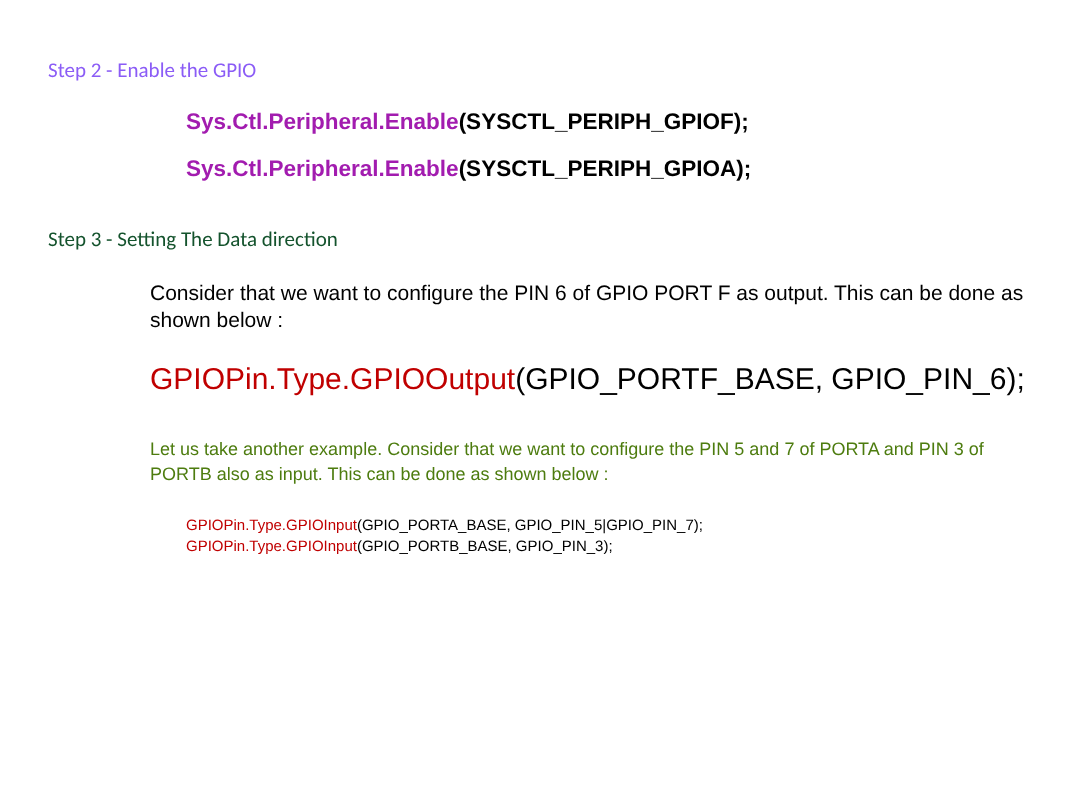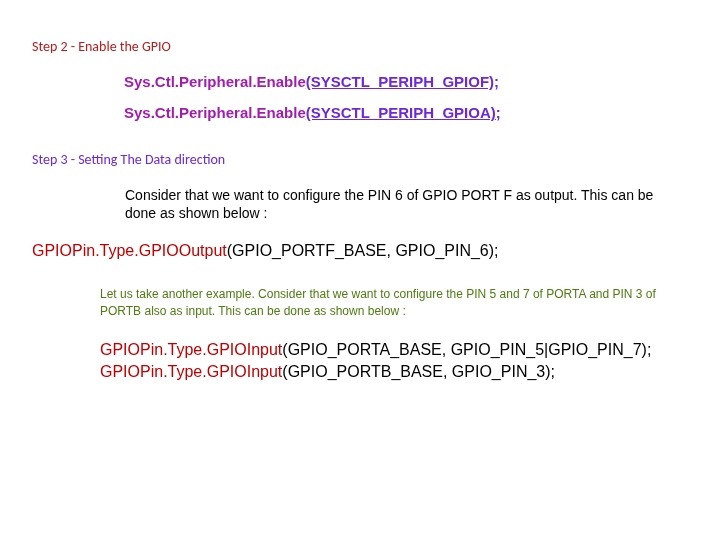--- a/index.html
+++ b/index.html
@@ -9,75 +9,75 @@
     }
     body {
       width: 720px;
       height: 540px;
       background: #ffffff;
       font-family: Arial, Helvetica, sans-serif;
       padding: 38px 32px;
       position: relative;
     }
     .step-heading {
-      color: #b91c1c;
+      color: #8b5cf6;
       font-size: 14px;
       font-weight: normal;
       font-family: Calibri, Arial, sans-serif;
       margin-bottom: 18px;
     }
     .code-line-large {
       font-size: 15px;
       margin-left: 92px;
       margin-bottom: 14px;
     }
     .code-line-large .red-part {
       color: #a21caf;
       font-weight: bold;
     }
     .code-line-large .black-part {
-      color: #6d28d9;
+      color: #000000;
       font-weight: bold;
-      text-decoration: underline;
     }
     .step3-heading {
-      color: #6d28d9;
+      color: #14532d;
       font-size: 14px;
       font-weight: normal;
       font-family: Calibri, Arial, sans-serif;
       margin-top: 30px;
       margin-bottom: 18px;
     }
     .body-text {
       font-size: 14px;
       color: #000;
-      margin-left: 93px;
+      margin-left: 68px;
       line-height: 1.3;
       margin-bottom: 20px;
     }
     .body-text-small {
       font-size: 12px;
       color: #4d7c0f;
       margin-left: 68px;
       line-height: 1.35;
       margin-bottom: 20px;
     }
     .code-line-mid {
-      font-size: 16px;
+      font-size: 20px;
+      margin-left: 68px;
       margin-bottom: 26px;
     }
     .code-line-mid .red-part {
       color: #C00000;
     }
     .code-line-mid .black-part {
       color: #000;
     }
     .code-line-small {
-      font-size: 16px;
-      margin-left: 68px;
+      font-size: 10px;
+      margin-left: 92px;
       line-height: 1.4;
     }
     .code-line-small .red-part {
       color: #C00000;
     }
     .code-line-small .black-part {
       color: #000;
     }
   </style>
 </head>

